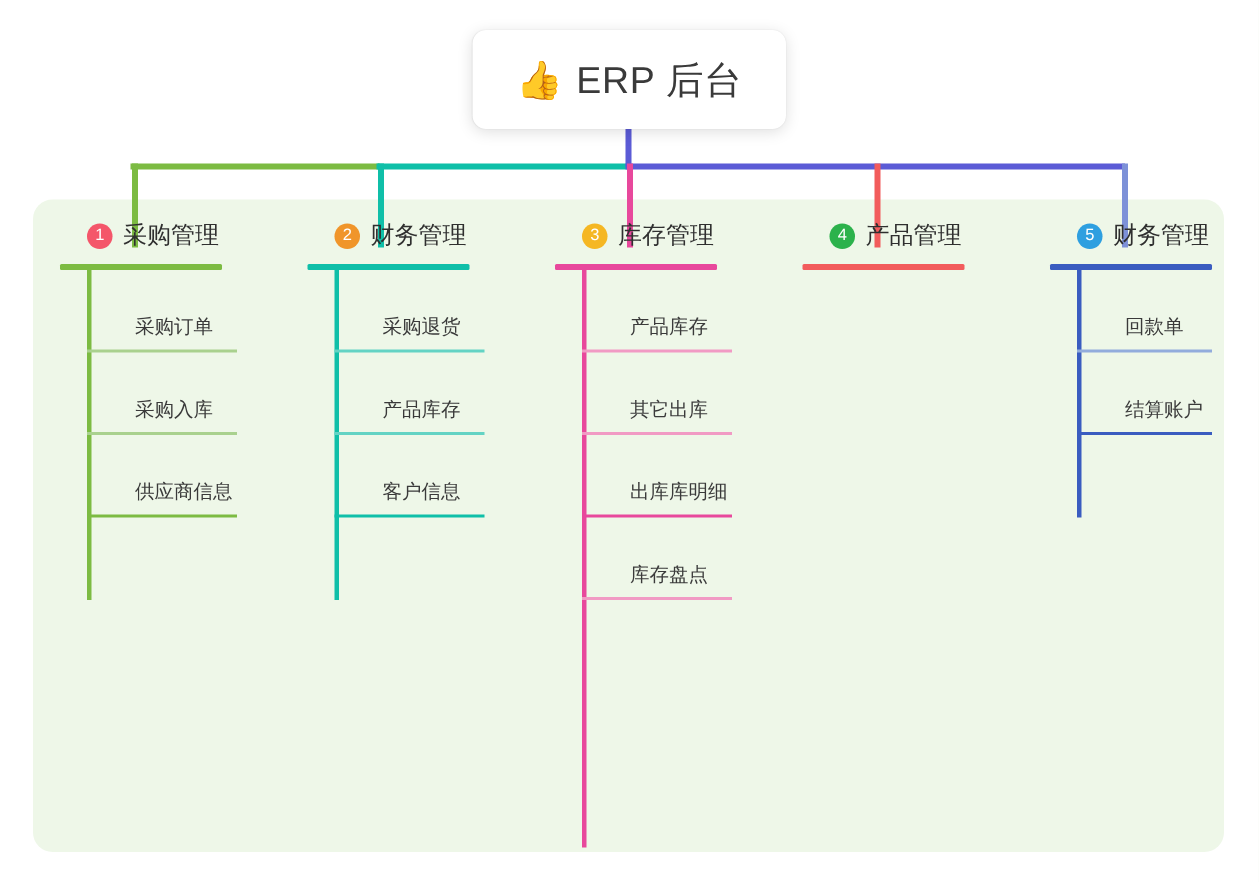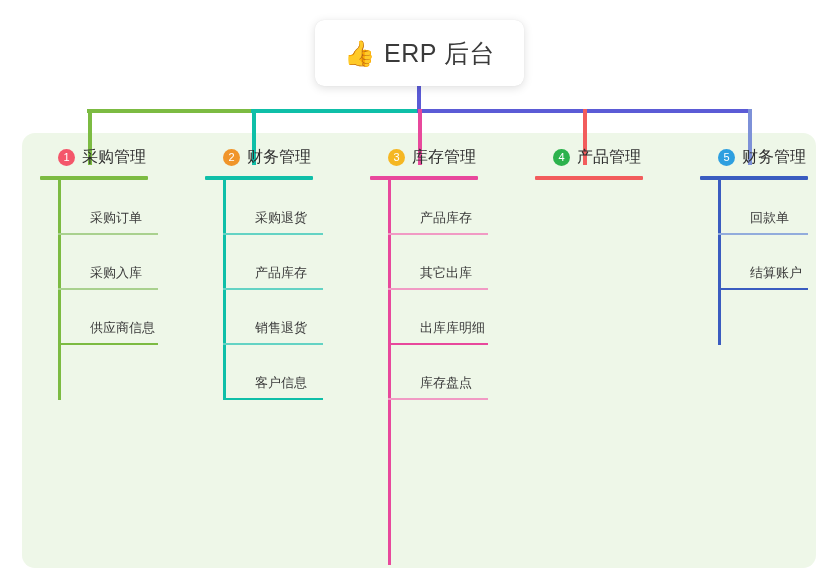--- a/index.html
+++ b/index.html
@@ -219,24 +219,20 @@
           <div class="spine" style="background: rgb(15, 191, 168); height: 220px;"></div>
           <div class="child">
             <span class="child-label">采购退货</span>
             <div class="child-rule" style="background: rgb(99, 211, 196); width: 100px;"></div>
           </div>
           <div class="child">
             <span class="child-label">产品库存</span>
             <div class="child-rule" style="background: rgb(99, 211, 196); width: 100px;"></div>
           </div>
           <div class="child">
-            <span class="child-label">销售退货</span>
-            <div class="child-rule" style="background: rgb(99, 211, 196); width: 100px;"></div>
-          </div>
-          <div class="child">
             <span class="child-label">客户信息</span>
             <div class="child-rule" style="background: rgb(15, 191, 168); width: 100px;"></div>
           </div>
         </div>
       </div>
       <div class="col" style="left: 370px;">
         <div class="col-head">
           <span class="badge" style="background: rgb(245, 183, 35);">3</span>
           <span class="col-title">库存管理</span>
         </div>

